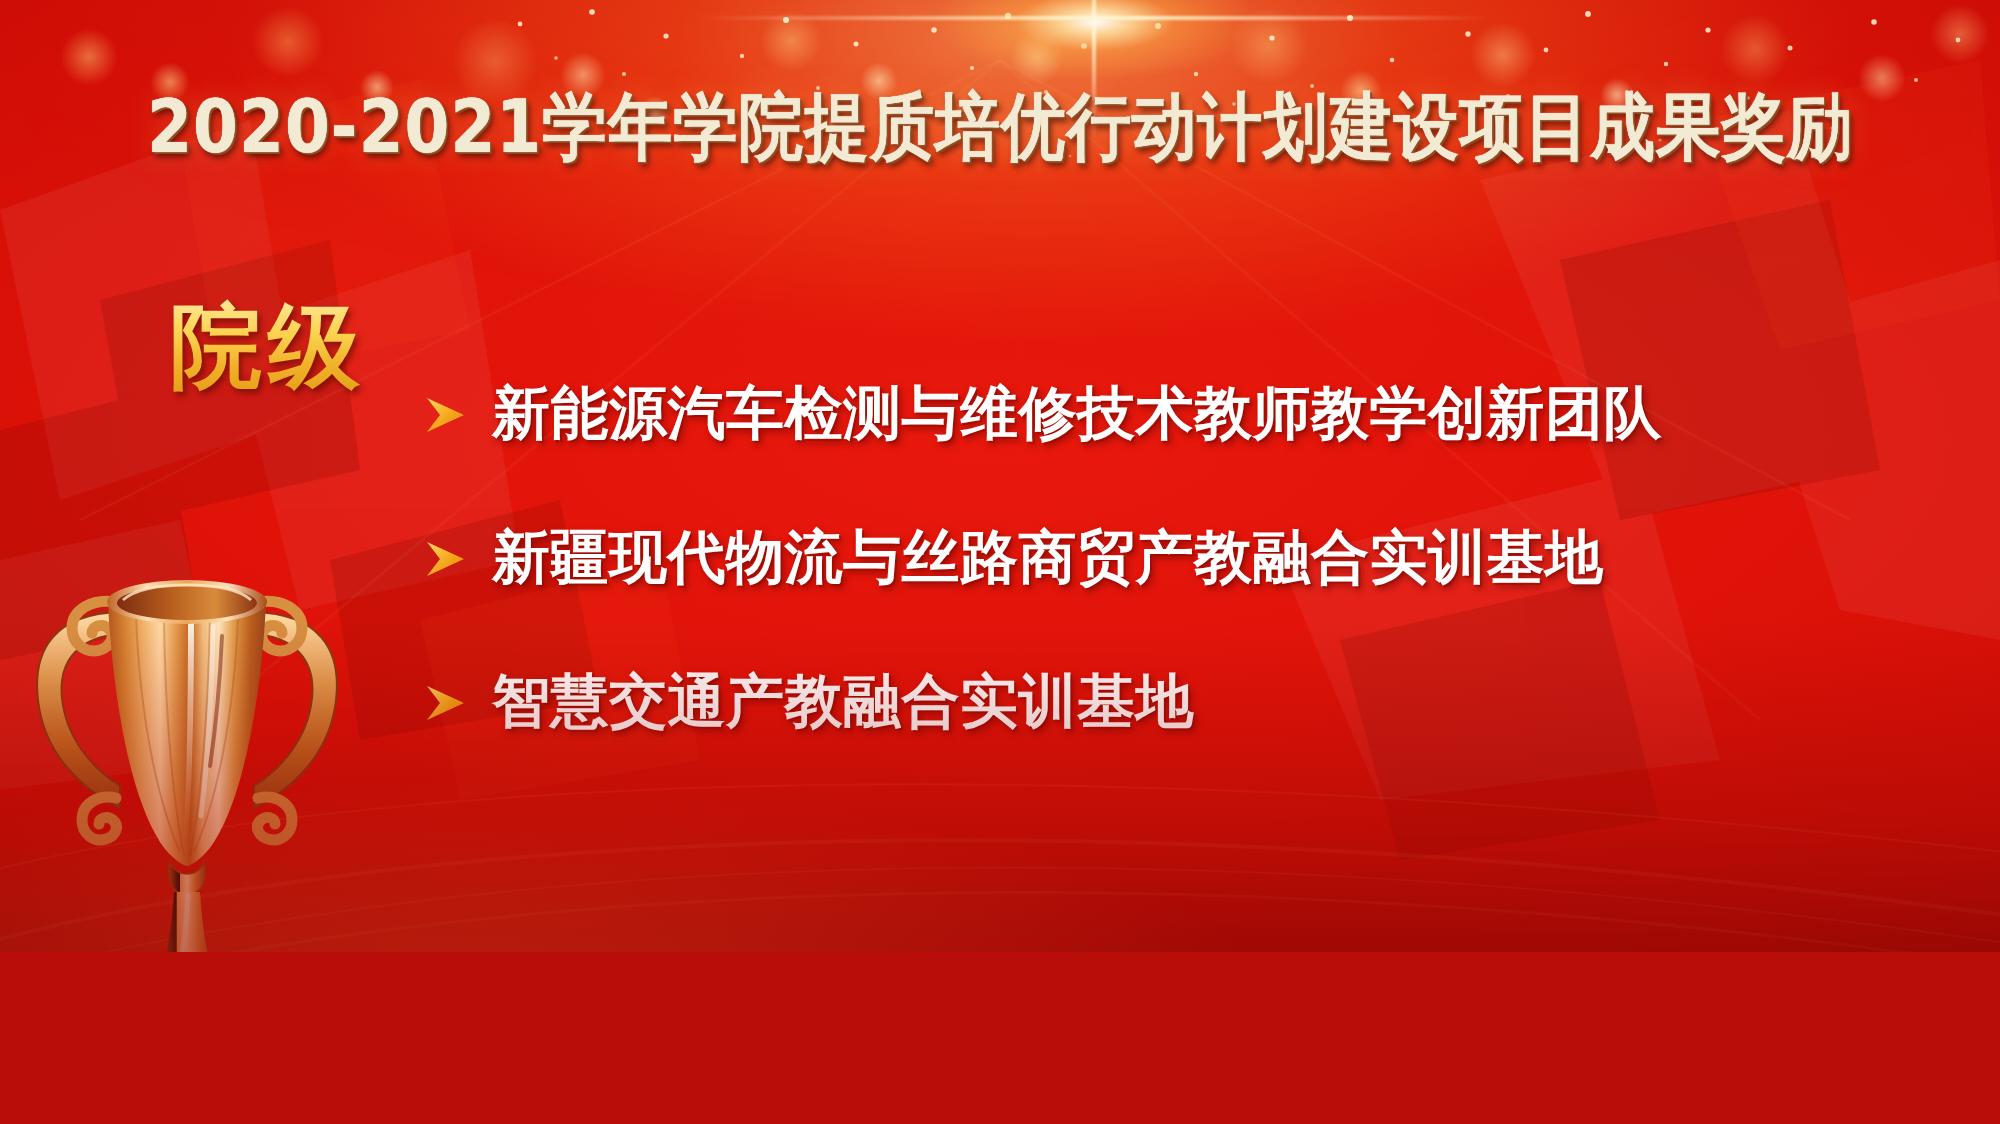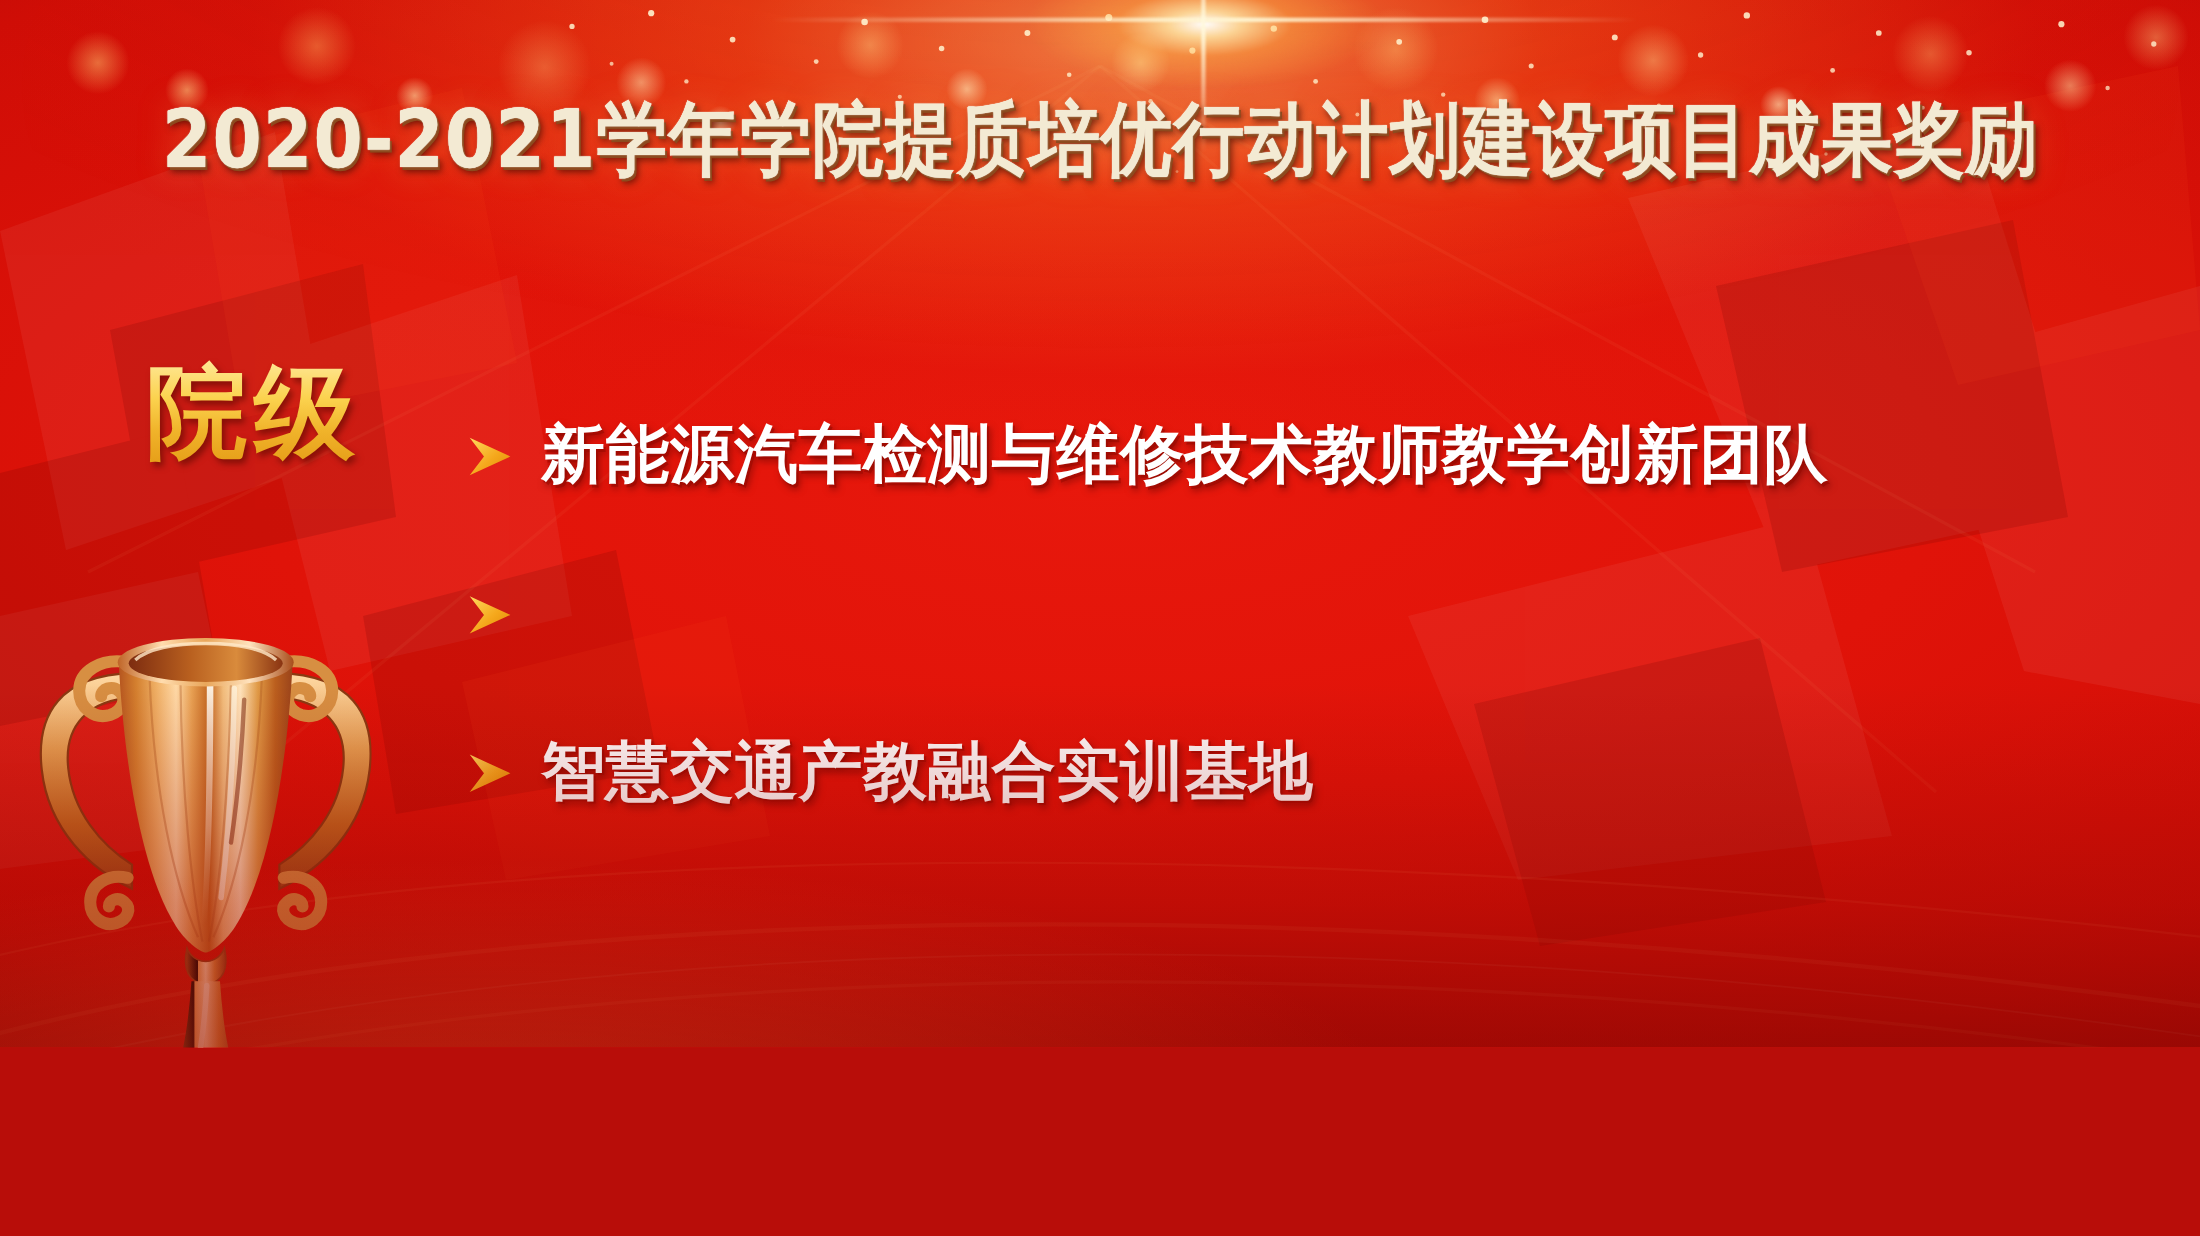--- a/index.html
+++ b/index.html
@@ -84,23 +84,22 @@
   }
   .title-reflection {
     position:absolute; left:0; top:176px; width:2000px;
     text-align:center; pointer-events:none;
     overflow:hidden; height:70px;
   }
 
   
   .gold-label {
     position:absolute; left:96px; top:294px;
-    width:270px; text-align:center;
+    width:270px; text-align:right;
     pointer-events:none;
-    margin-top:28px;
   }
   .gold-line {
     font-family:"DejaVu Sans", sans-serif;
     font-weight:bold;
     font-size:92px;
     line-height:106px;
     letter-spacing:6px;
     color:#fbd24e;
     background:linear-gradient(180deg,#ffeaa0 0%,#fbd24e 38%,#f0b32a 66%,#e49a15 100%);
     -webkit-background-clip:text; background-clip:text;
@@ -313,20 +312,21 @@
           <defs>
               <linearGradient id="ag3" x1="0" y1="0" x2="1" y2="1">
             <stop offset="0%" stop-color="#ffd95e"></stop>
                 <stop offset="55%" stop-color="#f5a81c"></stop>
             <stop offset="100%" stop-color="#e08a06"></stop>
               </linearGradient>
             </defs>
           <path d="M3,3 L40,20 L3,37 L16,20 Z" fill="url(#ag3)"></path>
         </svg>
       </span>
+      <span class="bullet-text">新疆现代物流与丝路商贸产教融合实训基地</span>
     </div>
 
     <div class="bullet-row">
       <span class="bullet-icon">
         <svg width="46" height="40" viewBox="0 0 46 40">
           <defs>
               <linearGradient id="ag4" x1="0" y1="0" x2="1" y2="1">
             <stop offset="0%" stop-color="#ffd95e"></stop>
                 <stop offset="55%" stop-color="#f5a81c"></stop>
             <stop offset="100%" stop-color="#e08a06"></stop>

